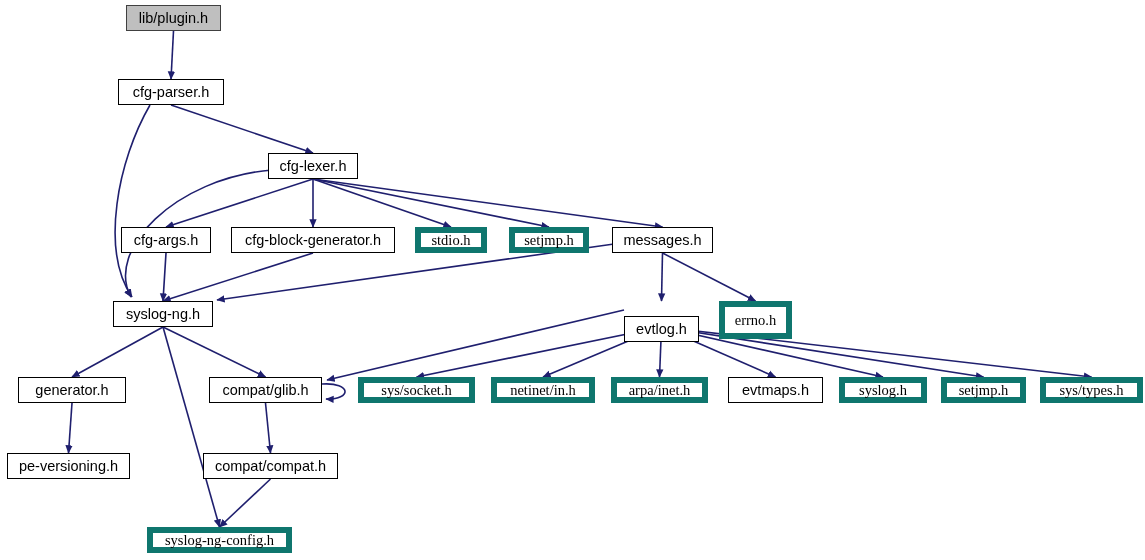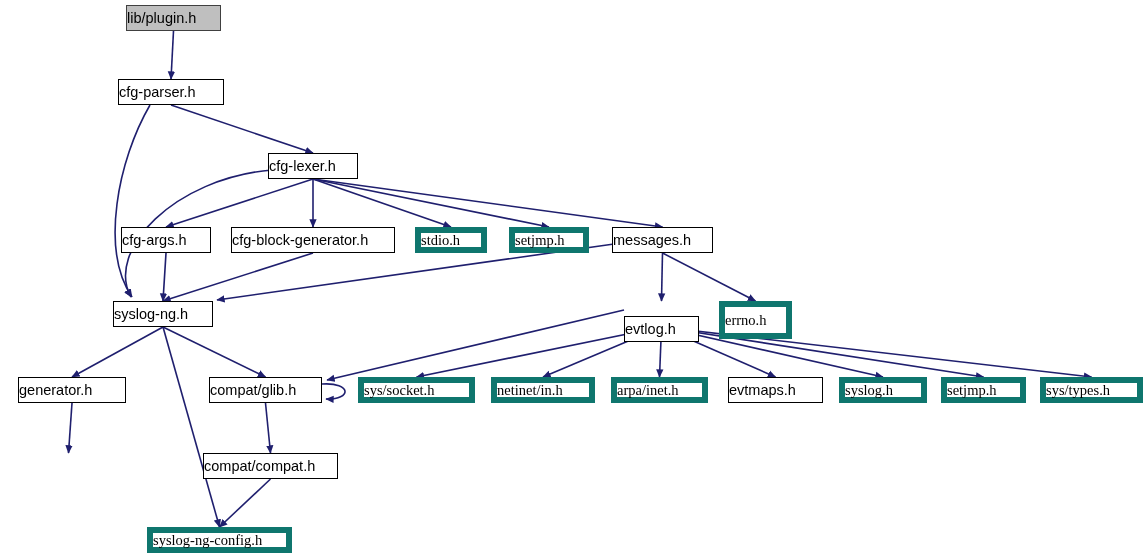--- a/index.html
+++ b/index.html
@@ -23,20 +23,21 @@
     top: 0;
     width: 1145px;
     height: 560px;
     pointer-events: none;
   }
   .node {
     position: absolute;
     box-sizing: border-box;
     display: flex;
     align-items: center;
+    justify-content: center;
     border: 1px solid #000000;
     background: #ffffff;
     color: #000000;
     font-size: 14.5px;
     line-height: 1;
     white-space: nowrap;
     letter-spacing: 0px;
     z-index: 2;
   }
   .node.sys {
@@ -148,19 +149,22 @@
   </div>
   <div class="node sys" style="left:839px;top:377px;width:88px;height:26px">
     <span class="lbl">syslog.h</span>
   </div>
   <div class="node sys" style="left:941px;top:377px;width:85px;height:26px">
     <span class="lbl">setjmp.h</span>
   </div>
   <div class="node sys" style="left:1040px;top:377px;width:103px;height:26px">
     <span class="lbl">sys/types.h</span>
   </div>
+  <div class="node" style="left:7px;top:453px;width:123px;height:26px">
+    <span class="lbl">pe-versioning.h</span>
+  </div>
   <div class="node" style="left:203px;top:453px;width:135px;height:26px">
     <span class="lbl">compat/compat.h</span>
   </div>
   <div class="node sys" style="left:147px;top:527px;width:145px;height:26px">
     <span class="lbl">syslog-ng-config.h</span>
   </div>
 </div>
 
 </body></html>

